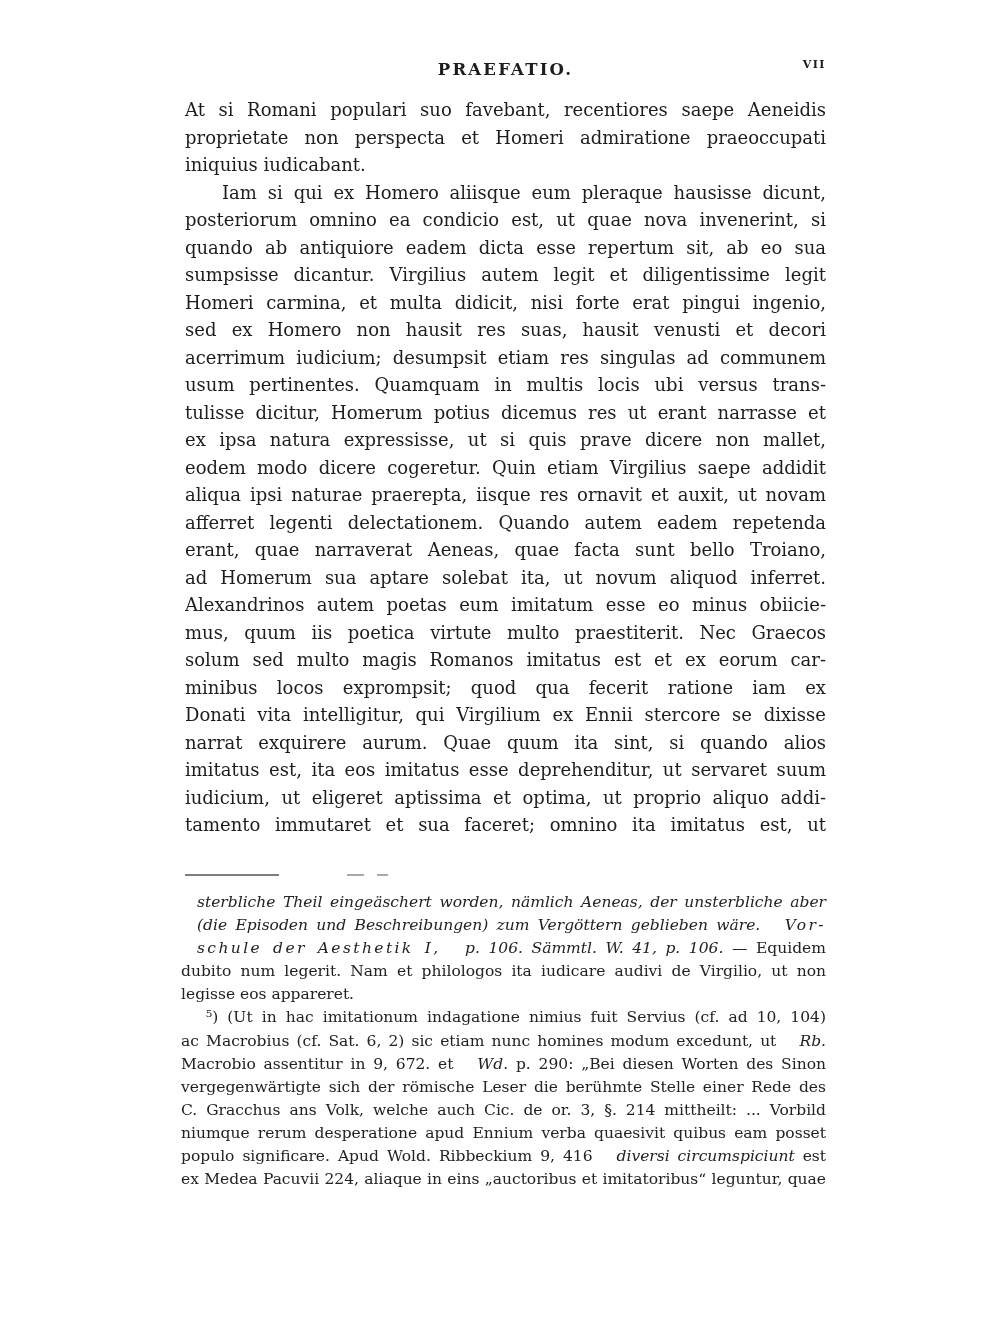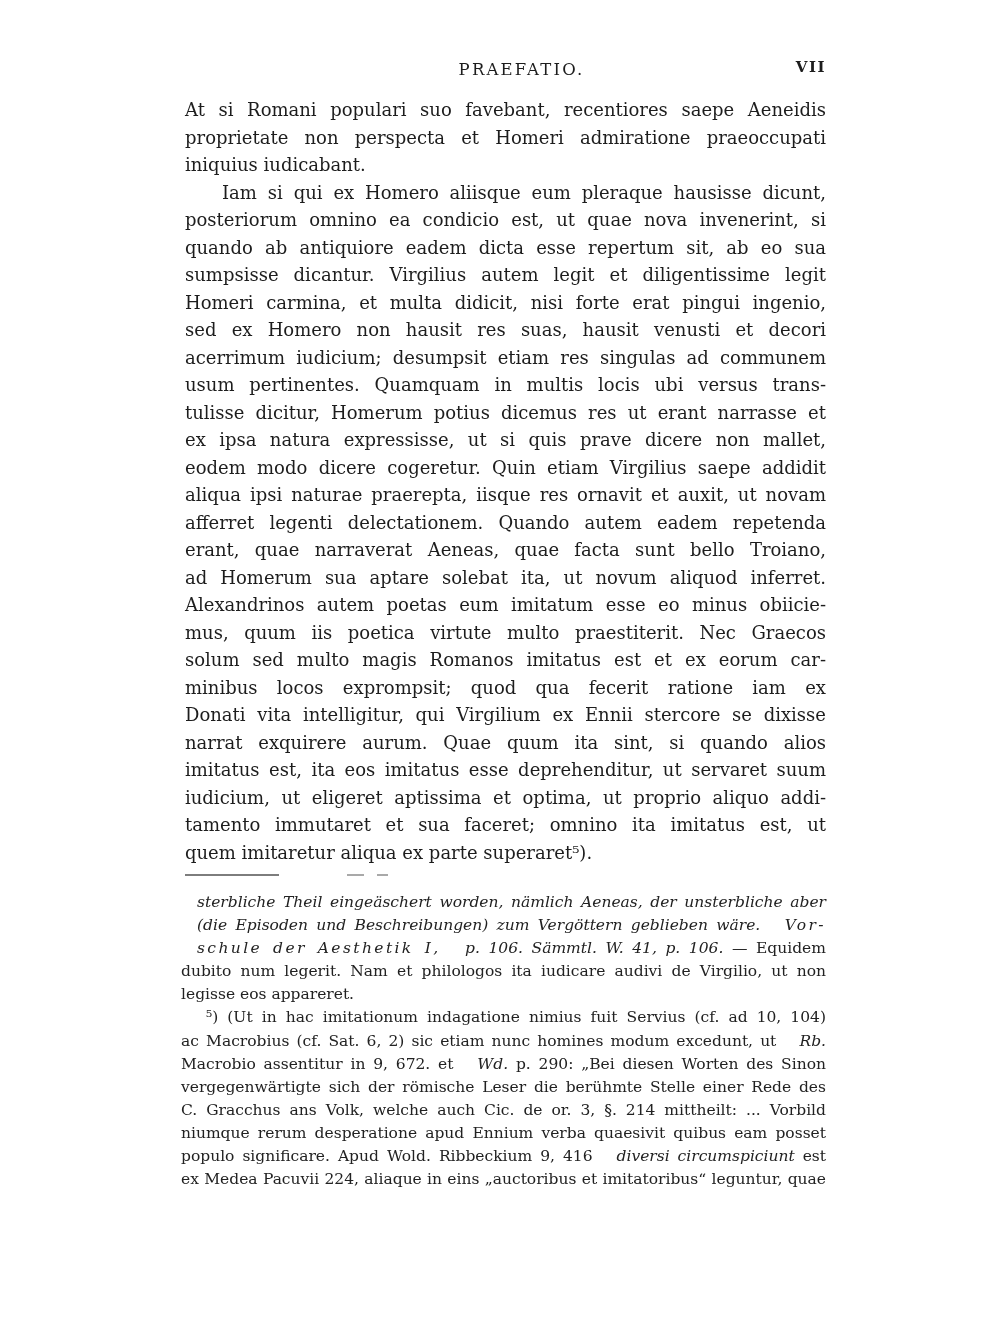--- a/index.html
+++ b/index.html
@@ -22,30 +22,29 @@
     left: 185px;
     width: 641px;
     height: 26px;
   }
   .running-title {
     position: absolute;
     left: 50%;
     transform: translateX(-50%);
     top: 2px;
     font-size: 16.5px;
-    font-weight: normal;
+    font-weight: bold;
     letter-spacing: 2.2px;
     white-space: nowrap;
-    margin-left: 16px;
   }
   .page-number {
     position: absolute;
     right: 0;
     top: 0;
-    font-size: 15px;
+    font-size: 11px;
     font-weight: bold;
     letter-spacing: 1.5px;
   }
   .body-text {
     position: absolute;
     top: 96px;
     left: 185px;
     width: 641px;
     font-size: 18px;
     line-height: 27.5px;
@@ -124,21 +123,20 @@
       <div class="line">ad Homerum sua aptare solebat ita, ut novum aliquod inferret.</div>
       <div class="line">Alexandrinos autem poetas eum imitatum esse eo minus obiicie-</div>
       <div class="line">mus, quum iis poetica virtute multo praestiterit.  Nec Graecos</div>
       <div class="line">solum sed multo magis Romanos imitatus est et ex eorum car-</div>
       <div class="line">minibus locos exprompsit; quod qua fecerit ratione iam ex</div>
       <div class="line">Donati vita intelligitur, qui Virgilium ex Ennii stercore se dixisse</div>
       <div class="line">narrat exquirere aurum.  Quae quum ita sint, si quando alios</div>
       <div class="line">imitatus est, ita eos imitatus esse deprehenditur, ut servaret suum</div>
       <div class="line">iudicium, ut eligeret aptissima et optima, ut proprio aliquo addi-</div>
       <div class="line">tamento immutaret et sua faceret;  omnino ita imitatus est, ut</div>
-      <div class="line pl">quem imitaretur aliqua ex parte superaret⁵).</div>
     </div>
 
   <div class="footnote-separator">
     <span class="sep-dash d1"></span>
     <span class="sep-dash d2"></span>
     <span class="sep-dash d3"></span>
   </div>
 
   <div class="footnotes" id="footnotes">
       <div class="line"><span class="it">sterbliche Theil eingeäschert worden, nämlich Aeneas, der unsterbliche aber</span></div>

